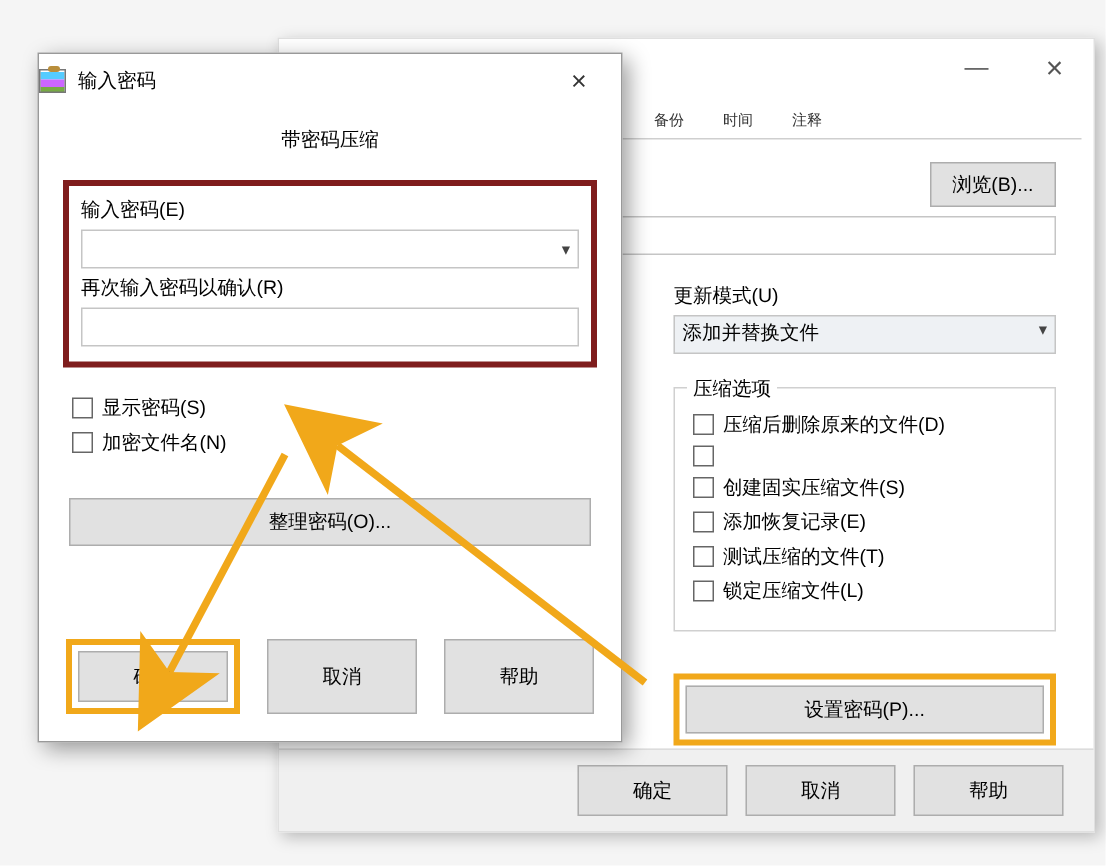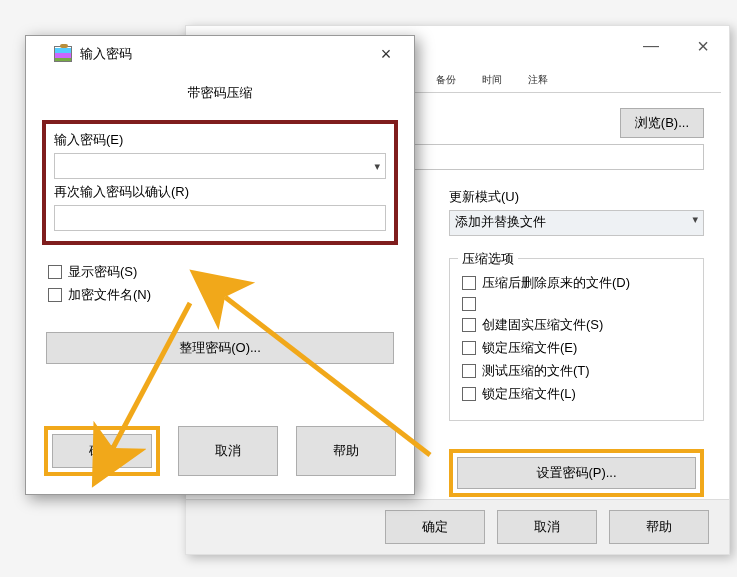--- a/index.html
+++ b/index.html
@@ -141,21 +141,21 @@
     height: 460px;
     background: #fff;
     border: 1px solid #999;
     box-shadow: 4px 4px 14px rgba(0,0,0,0.4);
     z-index: 10;
   }
   .front-titlebar {
     height: 36px;
     display: flex;
     align-items: center;
-    padding: 0 8px 0 28px;
+    padding: 0 8px 0 0;
     gap: 8px;
   }
   .rar-icon {
     width: 18px; height: 16px;
     display: inline-block;
     background:
       linear-gradient(#7a4,#7a4) 0 11px/100% 5px no-repeat,
       linear-gradient(#c6f,#c6f) 0 6px/100% 5px no-repeat,
       linear-gradient(#5cf,#5cf) 0 1px/100% 5px no-repeat;
     border: 1px solid #777;
@@ -258,21 +258,21 @@
           </div>
         <div class="chk">
             <span class="box"></span>
           </div>
         <div class="chk">
             <span class="box"></span>
             <span>创建固实压缩文件(S)</span>
           </div>
         <div class="chk">
             <span class="box"></span>
-            <span>锁定压缩文件(E)</span>
+            <span>添加恢复记录(E)</span>
           </div>
         <div class="chk">
             <span class="box"></span>
             <span>测试压缩的文件(T)</span>
           </div>
         <div class="chk">
             <span class="box"></span>
             <span>锁定压缩文件(L)</span>
           </div>
       </div>

